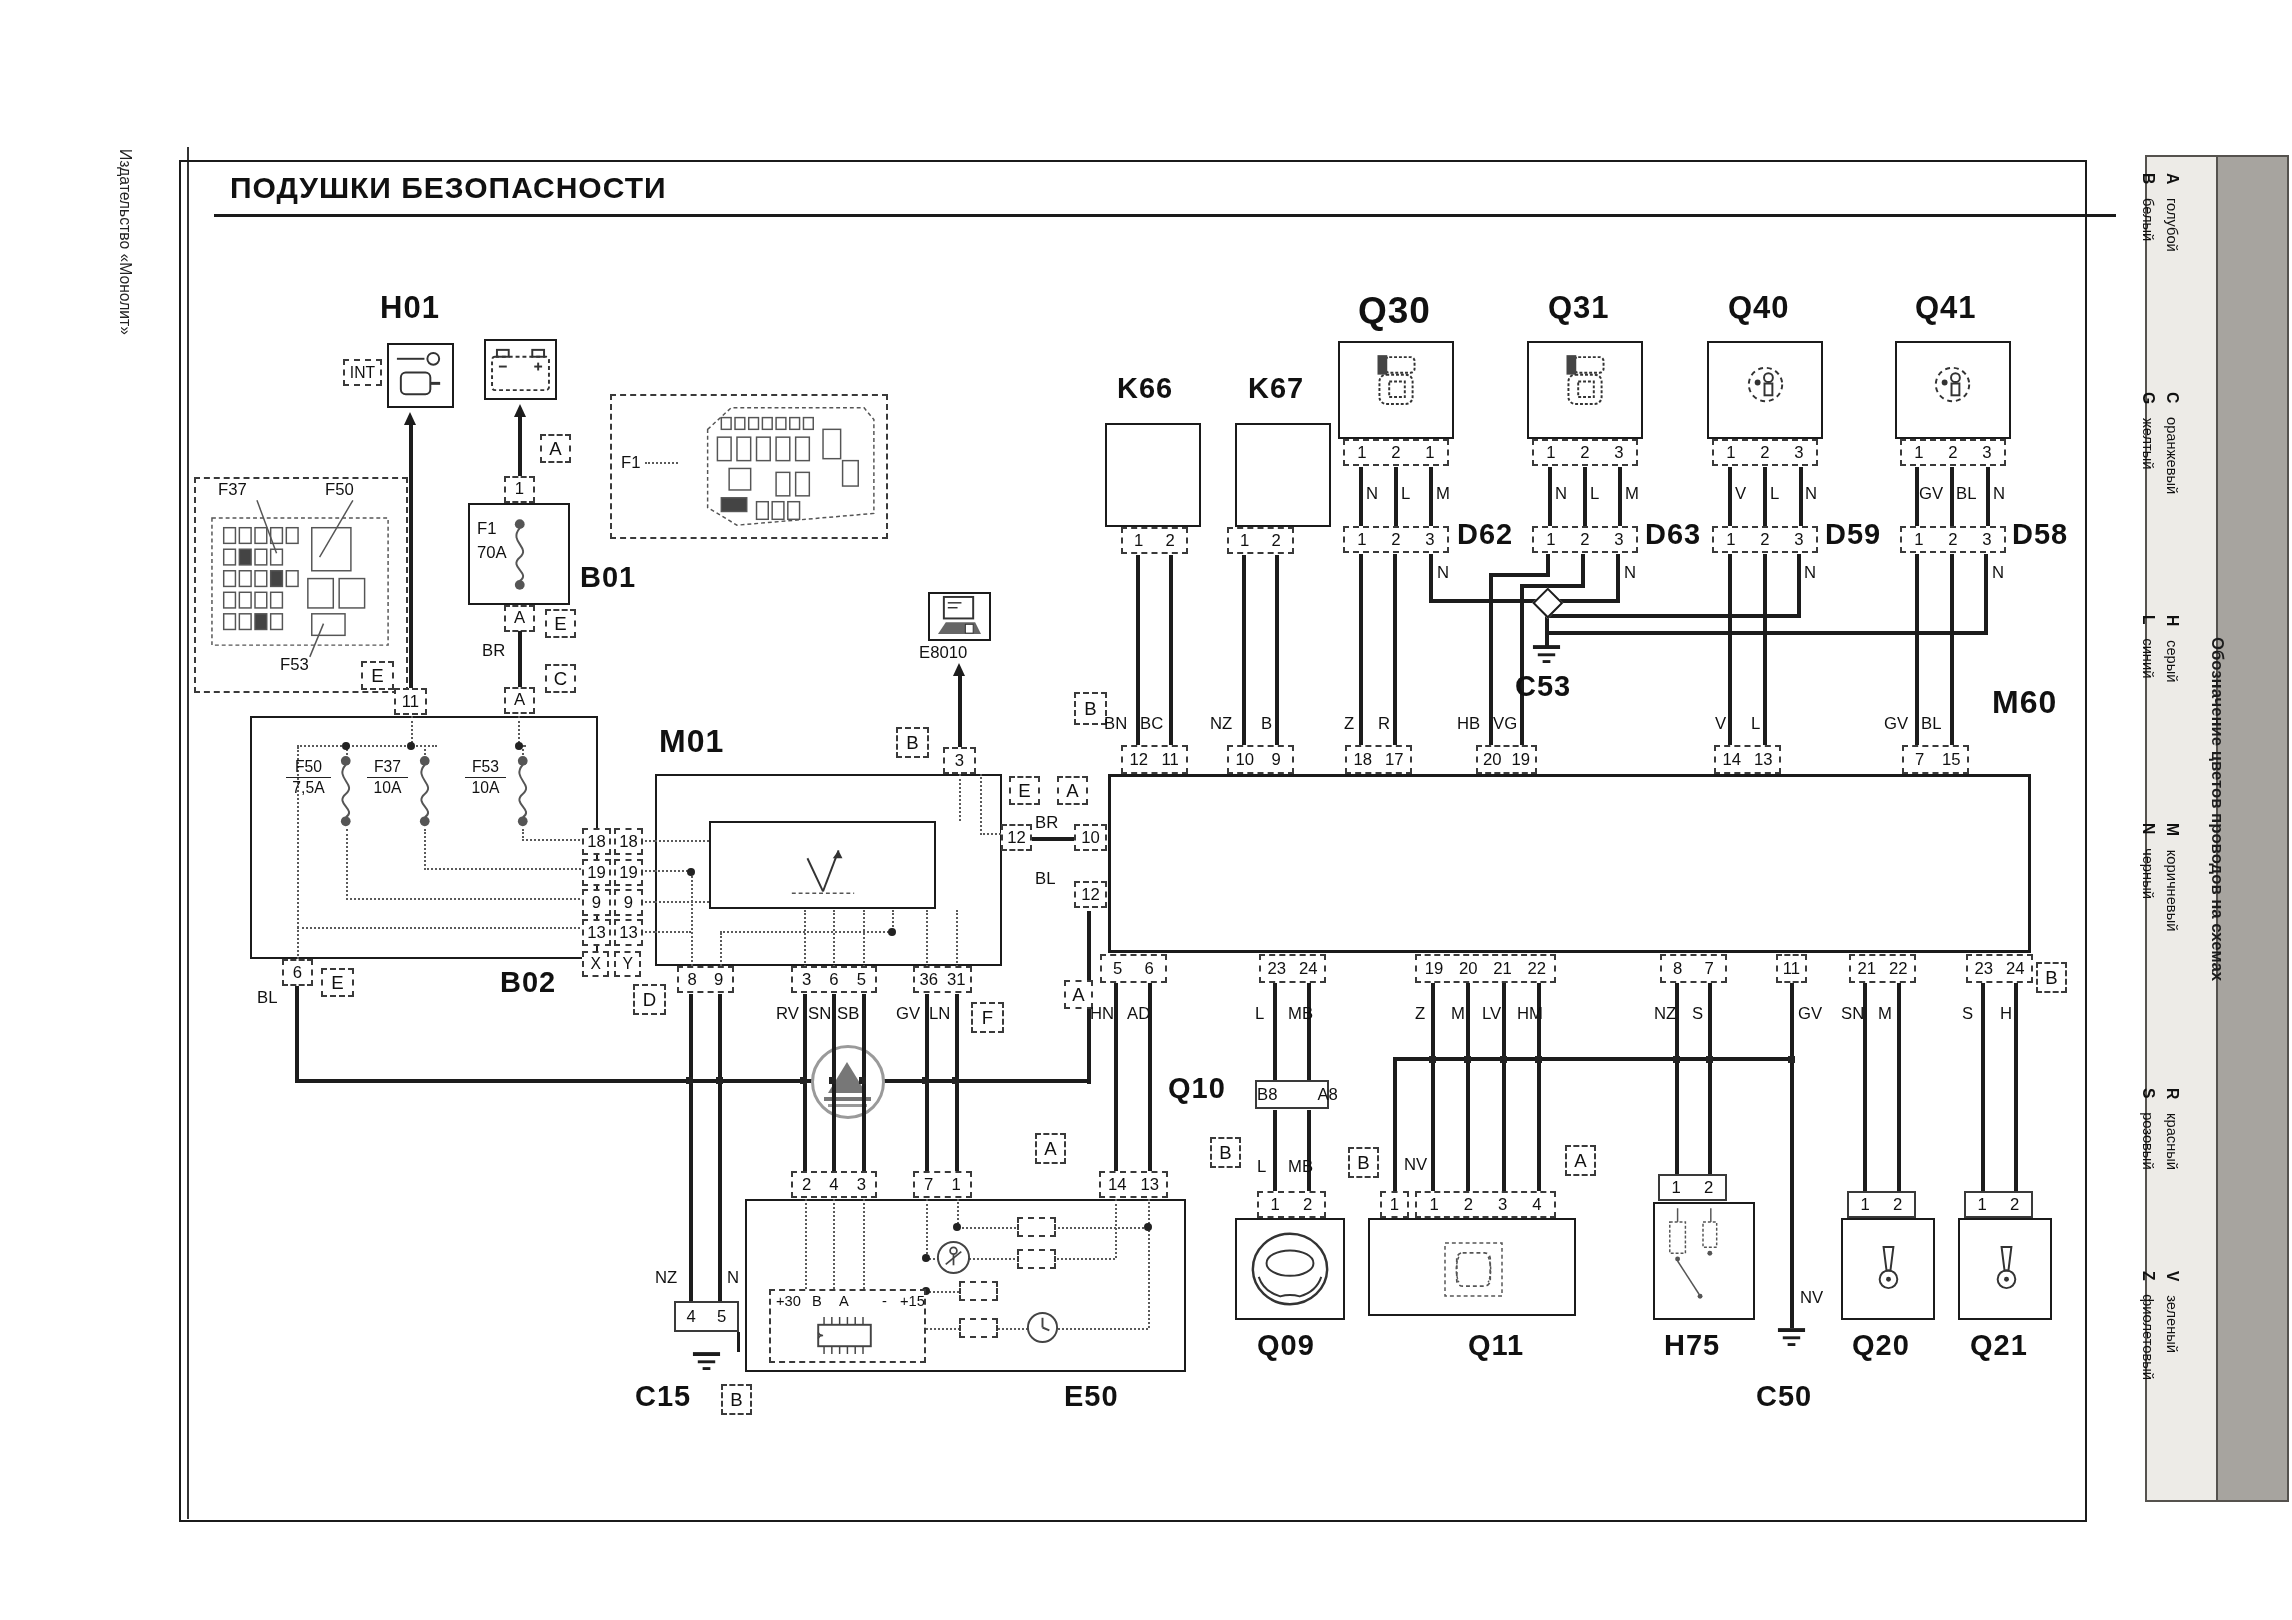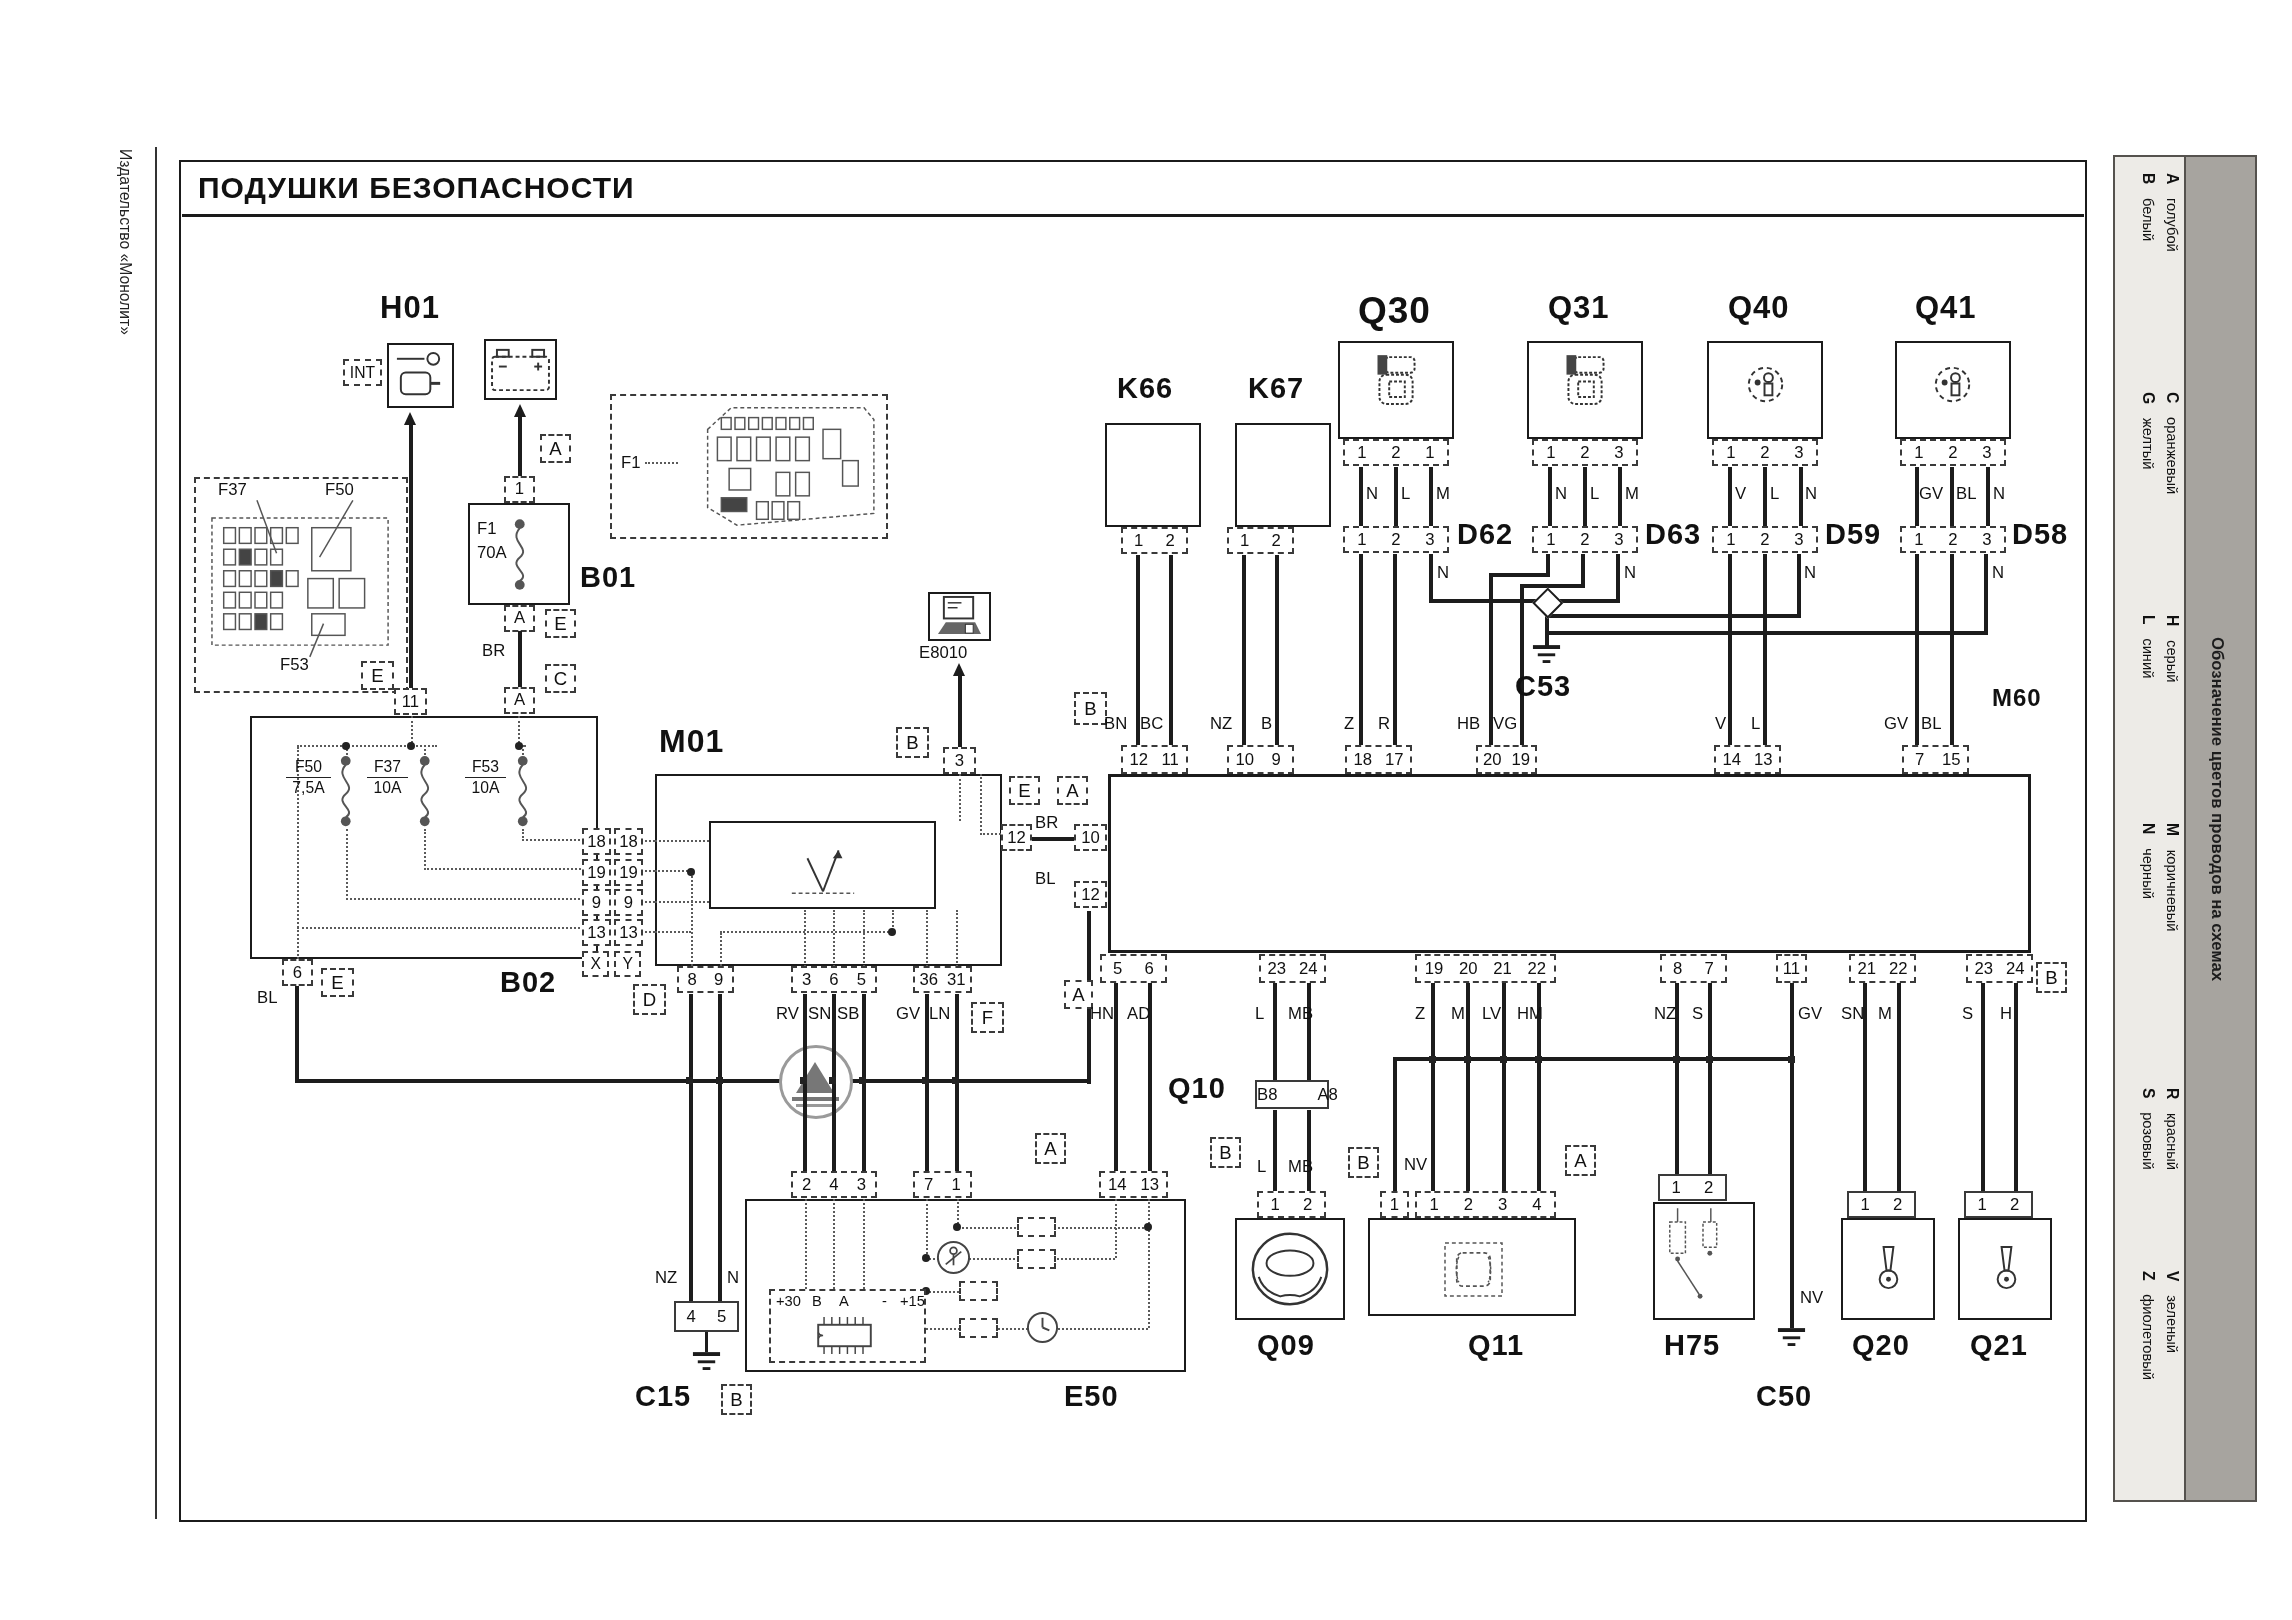--- a/index.html
+++ b/index.html
@@ -1,17 +1,17 @@
 <!DOCTYPE html>
 <html><head>
 <meta charset="utf-8">
 <style>
   html,body{margin:0;padding:0;background:#fafaf8;}
   #page{position:relative;width:2293px;height:1620px;background:#ffffff;font-family:"Liberation Sans",sans-serif;color:#111;overflow:hidden;}
-  .abs{position:absolute;}
+  .abs{position:absolute;margin-left:32px;}
   .box{position:absolute;border:2.9px solid #1b1b1b;background:#fff;box-sizing:border-box;}
   .dbox{position:absolute;border:2px dashed #3a3a3a;background:#fff;box-sizing:border-box;display:flex;align-items:center;justify-content:center;font-size:18.6px;}
   .prow{position:absolute;border:2px dashed #3a3a3a;background:#fff;box-sizing:border-box;display:flex;}
   .prow span{flex:1;text-align:center;font-size:16.7px;align-self:center;}
   .wv{position:absolute;width:3.9px;background:#1c1c1c;}
   .wh{position:absolute;height:3.9px;background:#1c1c1c;}
   .dv{position:absolute;width:0;border-left:2px dotted #5a5a5a;}
   .dh{position:absolute;height:0;border-top:2px dotted #5a5a5a;}
   .lbl{position:absolute;font-size:16.7px;white-space:nowrap;}
   .big{position:absolute;font-size:29px;font-weight:700;white-space:nowrap;letter-spacing:1px;}
@@ -441,21 +441,21 @@
         <line x1="16" y1="30" x2="16" y2="38"></line>
         <line x1="24" y1="30" x2="24" y2="38"></line>
         <line x1="32" y1="30" x2="32" y2="38"></line>
         <line x1="40" y1="30" x2="40" y2="38"></line>
         <line x1="48" y1="30" x2="48" y2="38"></line>
     </g>
     <path d="M2,16 a5,4 0 0 0 5,3 a5,4 0 0 0 -5,3" fill="none" stroke="#444" stroke-width="1.5"></path>
   </svg>
 
   <div class="box" style="left:1108px;top:774px;width:923px;height:179px;border-width:3.9px;"></div>
-  <div class="big" style="left:1992px;top:684px;font-size:24px;">M60</div>
+  <div class="big" style="left:1992px;top:684px;font-size:32px;">M60</div>
   <div class="dbox" style="left:1074px;top:692px;width:33px;height:33px;">B</div>
 
   <div class="prow" style="left:1121px;top:745px;width:67px;height:29px;">
       <span>12</span>
       <span>11</span>
     </div>
   <div class="prow" style="left:1227px;top:745px;width:67px;height:29px;">
       <span>10</span>
       <span>9</span>
     </div>

